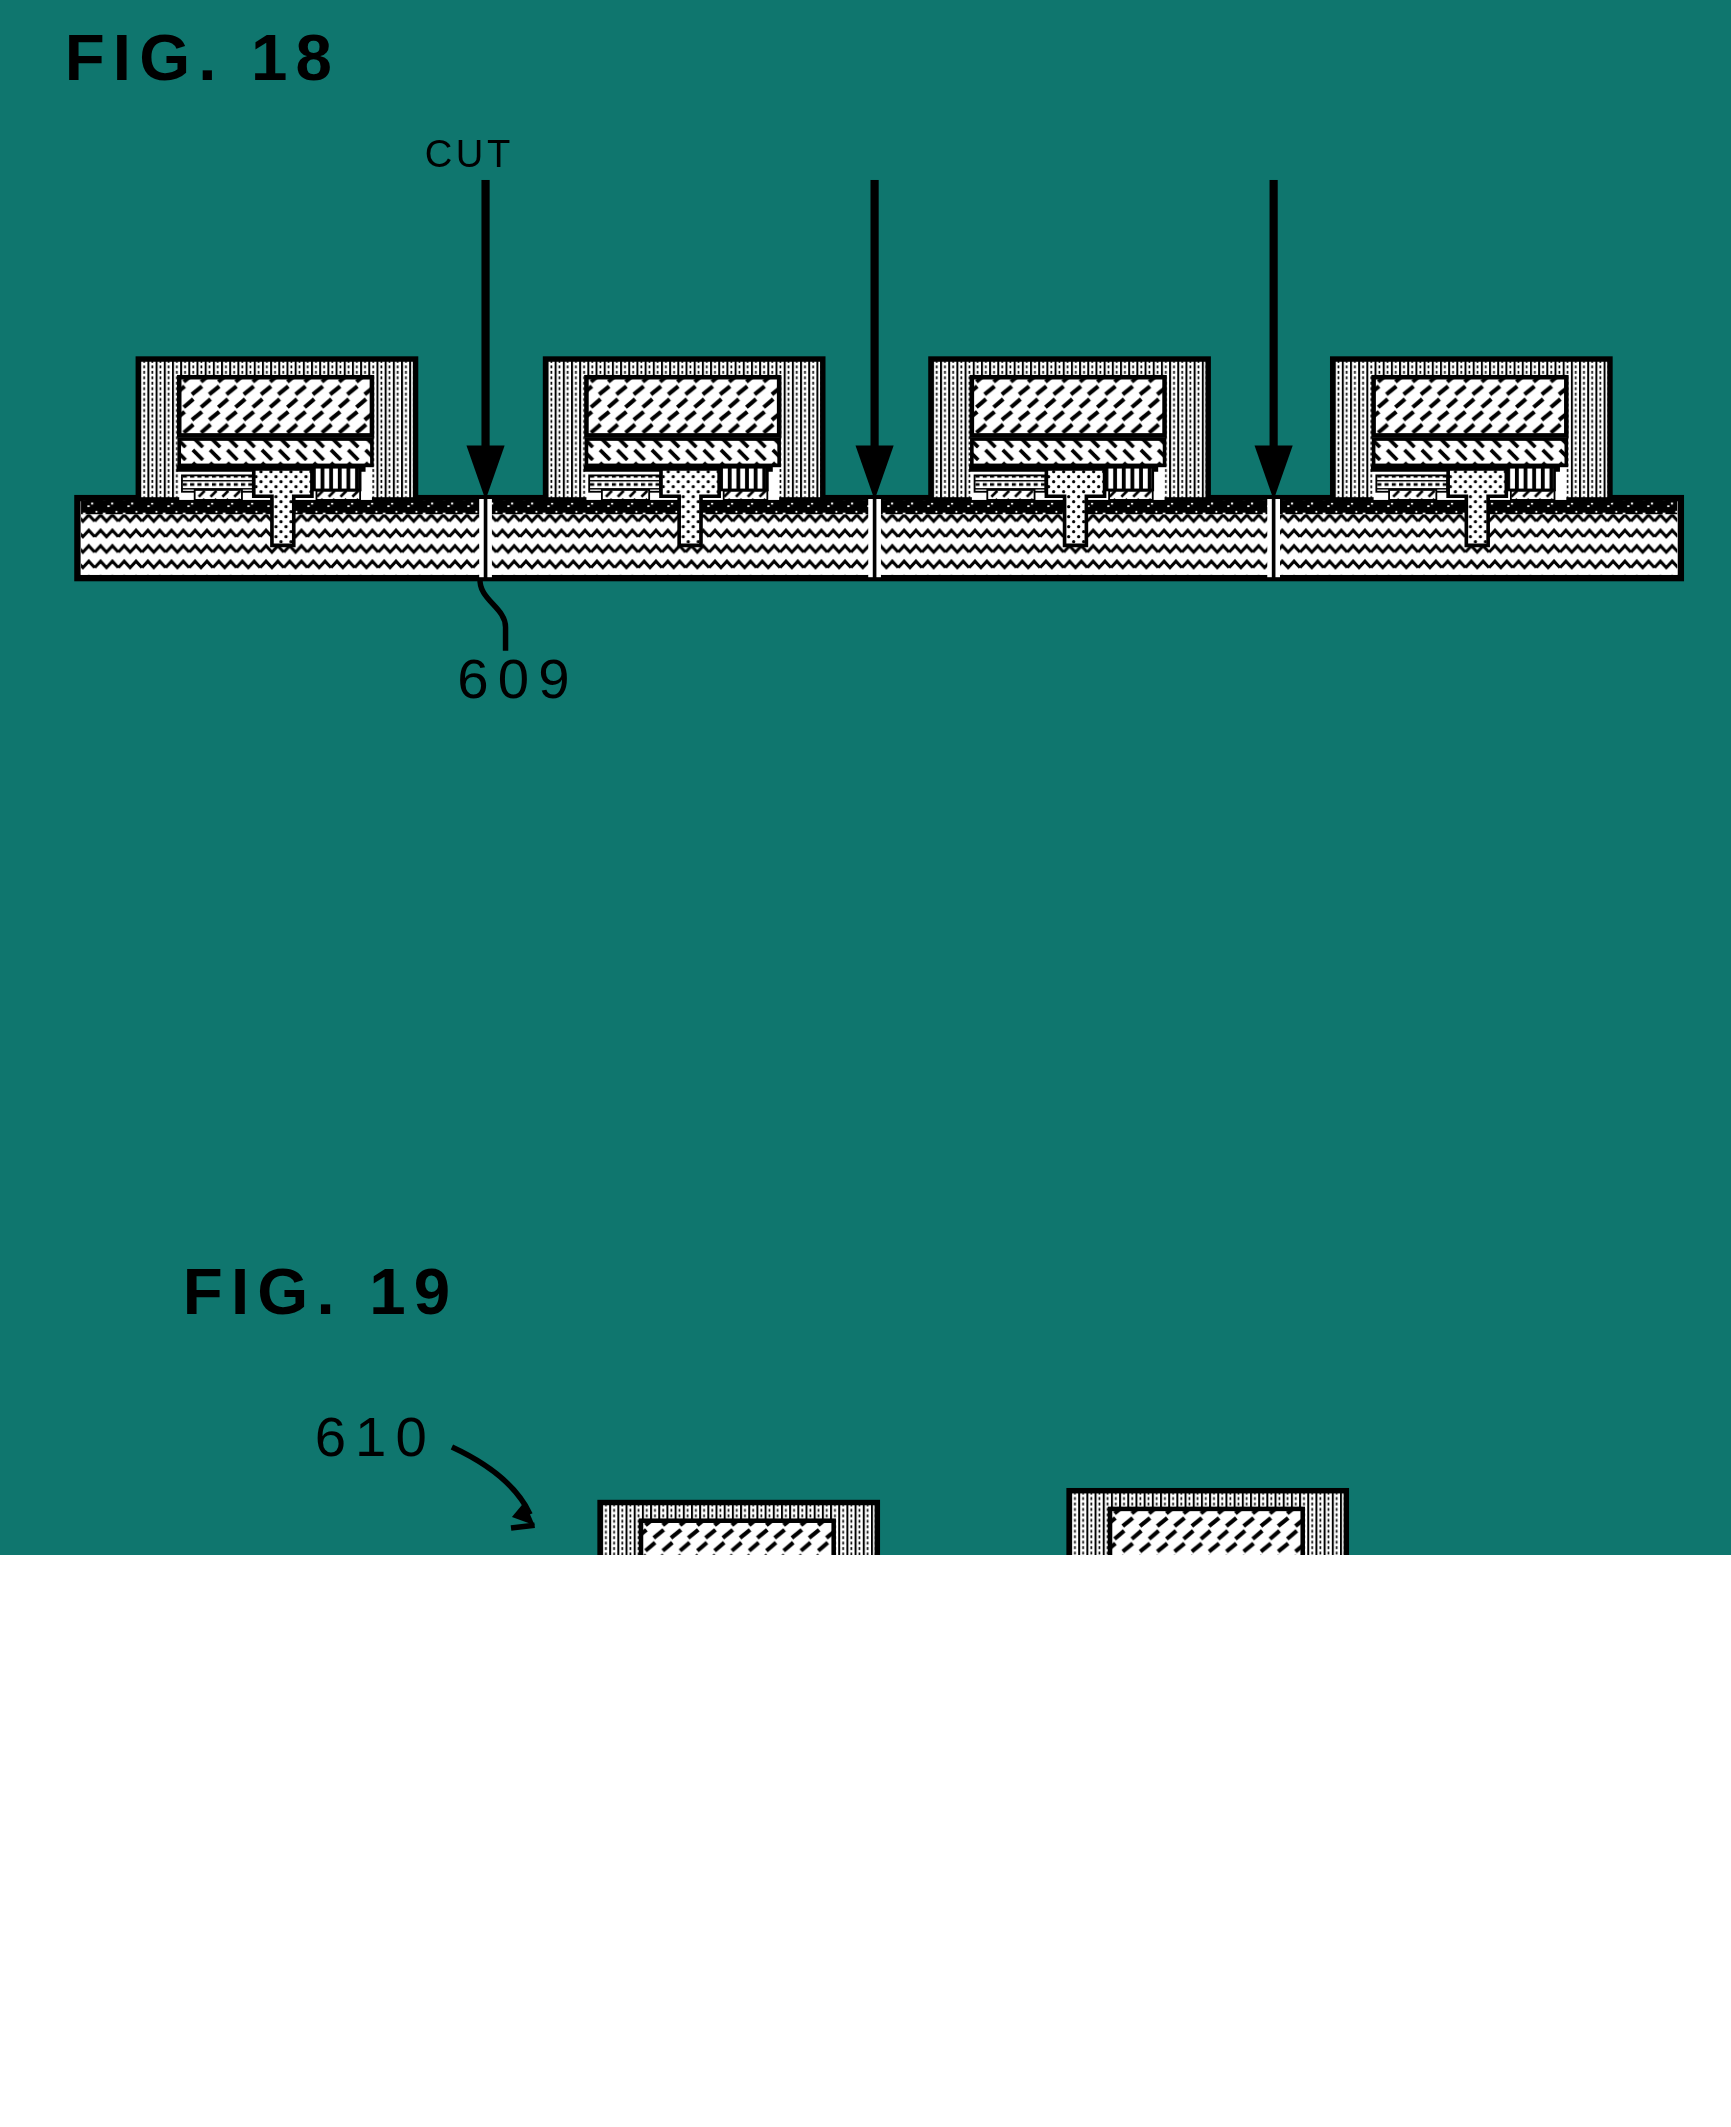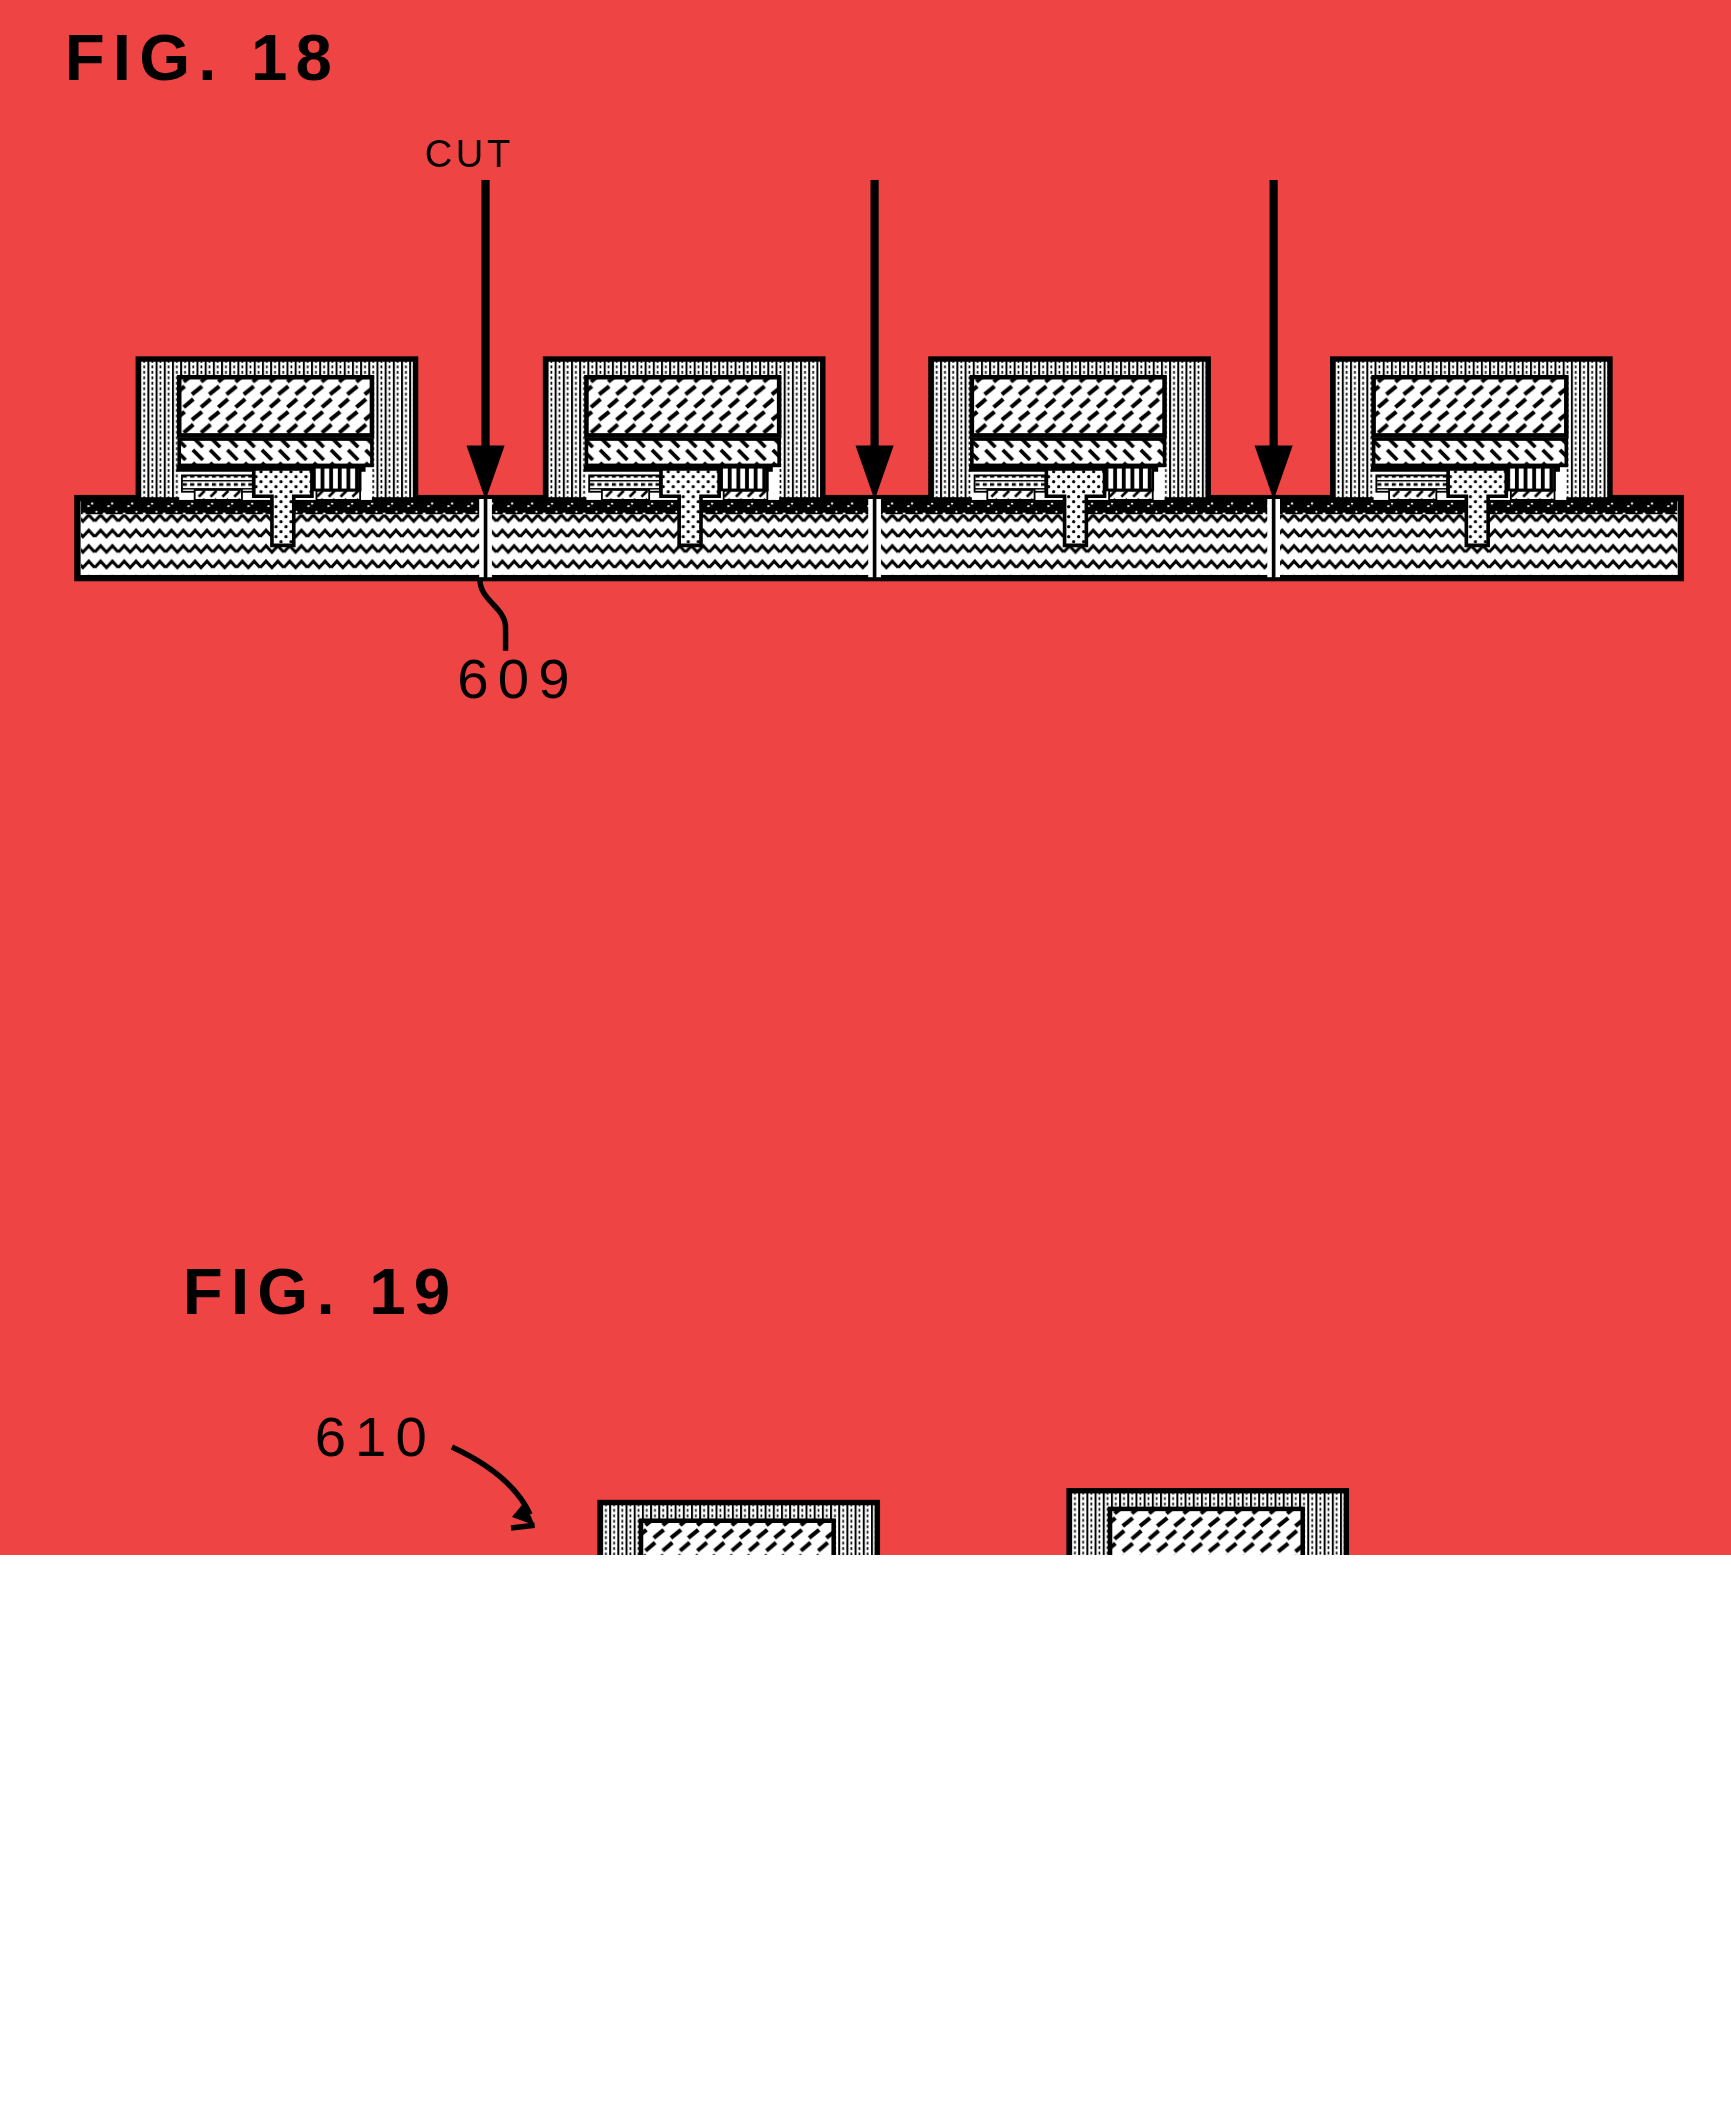--- a/index.html
+++ b/index.html
@@ -1,16 +1,16 @@
 <!DOCTYPE html>
 <html style="font-size:14.5px"><head>
 <meta charset="utf-8">
 <style>
   html,body{margin:0;padding:0;background:#ffffff;}
-  .page{position:relative;width:1731px;height:1555px;background:#ef4444;overflow:hidden;}
+  .page{position:relative;width:1731px;height:1555px;background:#0f766e;overflow:hidden;}
   svg{position:absolute;left:0;top:0;}
   .t-title{font:700 72px "Liberation Sans",sans-serif;letter-spacing:9px;fill:#000;}
   .t-label{font:400 62px "Liberation Sans",sans-serif;letter-spacing:10px;fill:#000;}
   .t-cut{font:400 42px "Liberation Sans",sans-serif;letter-spacing:4px;fill:#000;}
 </style>
 </head>
 <body>
 
 <div class="page">
 <svg width="1731" height="2127" viewBox="0 0 1904 2340">

